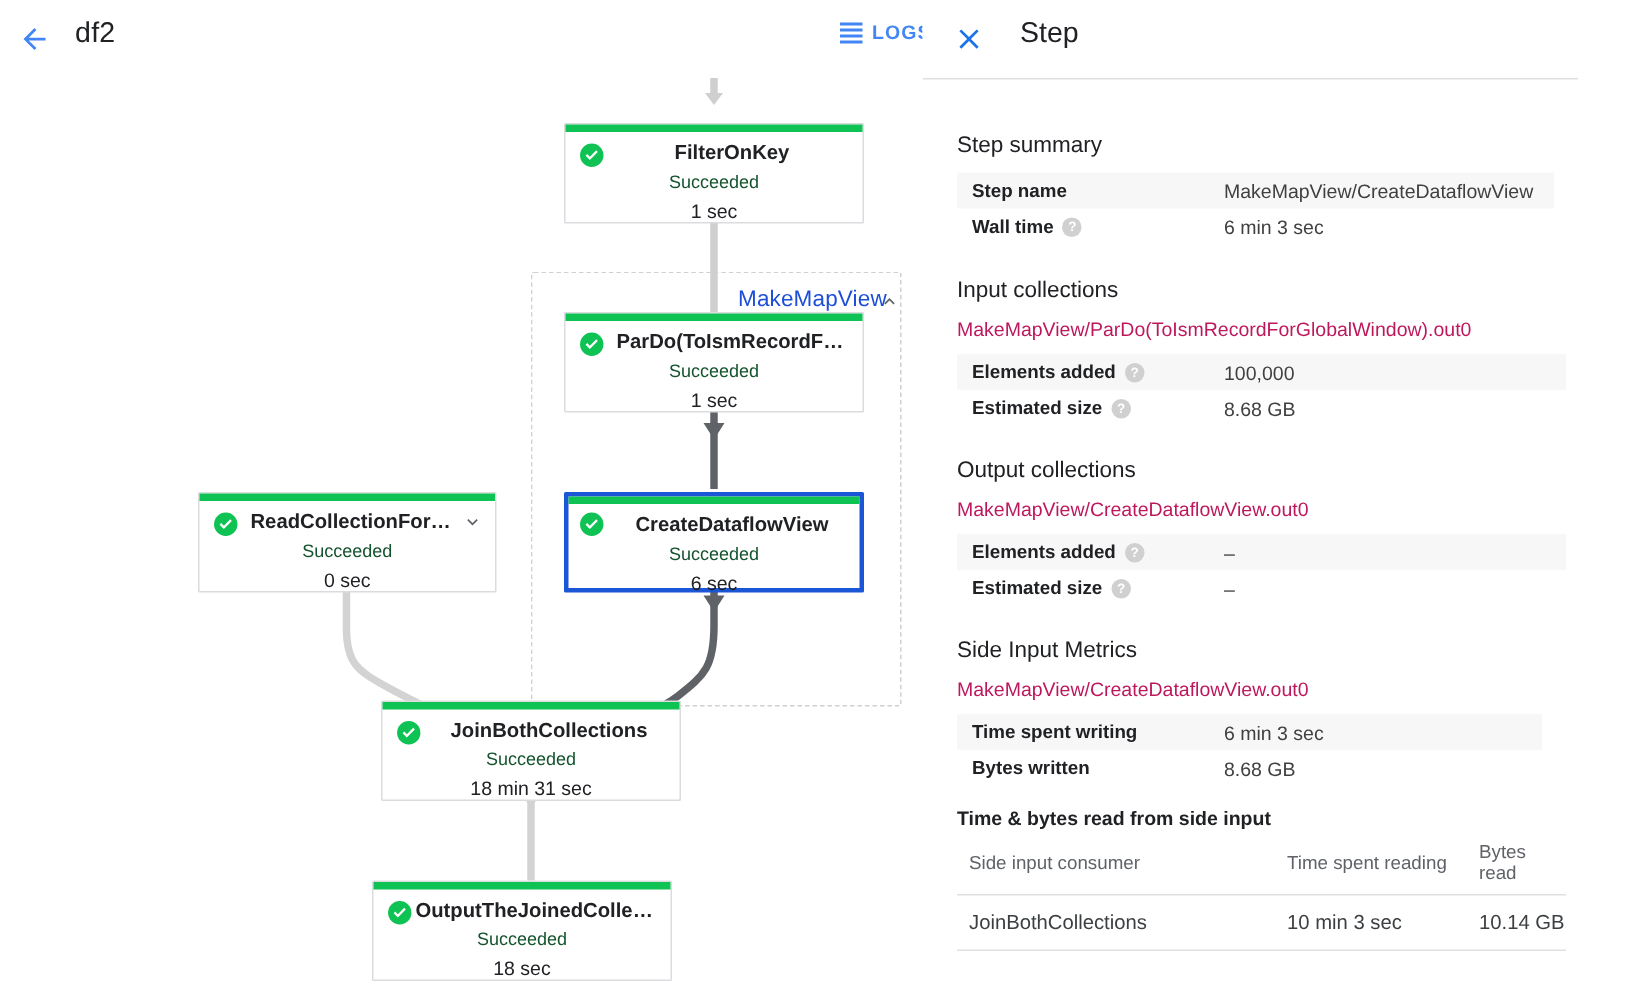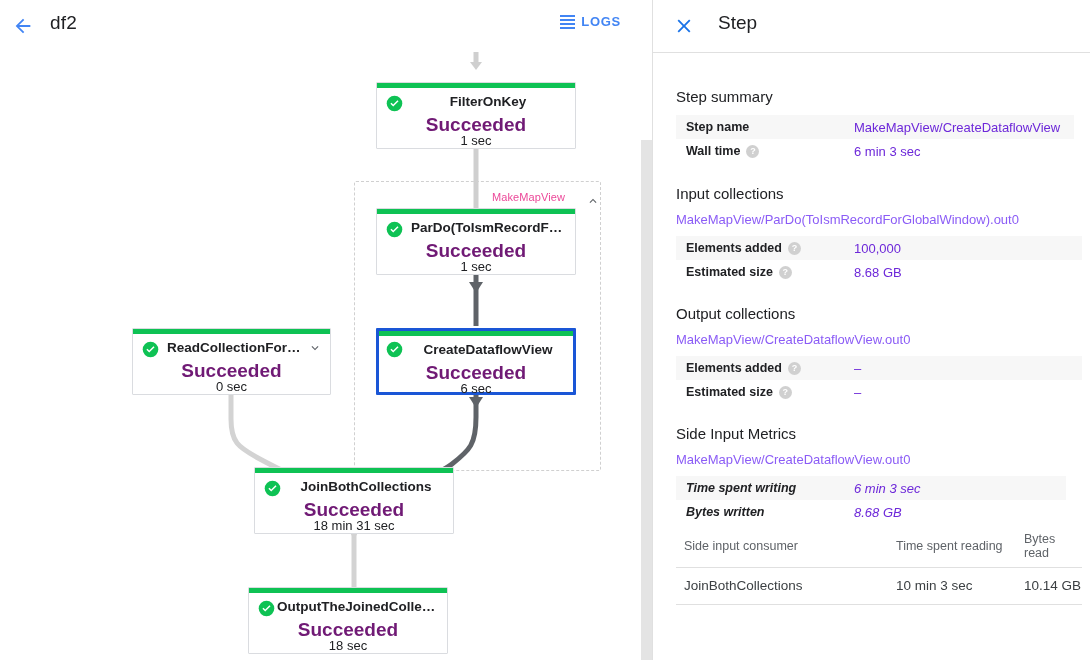--- a/index.html
+++ b/index.html
@@ -24,55 +24,55 @@
   .logs-icon i:nth-child(3){top:8px;width:15px;}
   .logs-icon i:nth-child(4){top:12px;width:15px;}
   .logs-label{color:#4285f4;font-size:13px;font-weight:600;letter-spacing:.7px;}
 
   
   .graph{position:absolute;left:0;top:52px;width:653px;height:608px;background:#fff;}
   .graph svg.edges{position:absolute;left:0;top:0;width:653px;height:608px;}
 
   
   .group-box{position:absolute;border:1px dashed #d0d0d0;border-radius:2px;background:transparent;}
-  .group-label{position:absolute;font-size:11px;color:#ec4899;letter-spacing:.1px;}
+  .group-label{position:absolute;font-size:15px;color:#1d4ed8;letter-spacing:.1px;}
   .group-chevron{position:absolute;cursor:pointer;}
 
   
   .node{position:absolute;background:#fff;border:1px solid #dadce0;border-radius:1px;box-sizing:border-box;cursor:pointer;}
   .node.selected{border:3px solid #1a56d6;}
   .node .bar{position:absolute;left:0;top:0;right:0;height:5px;background:#0ec254;}
   .node.selected .bar{left:0;right:0;top:0;}
   .node .check{position:absolute;left:9px;top:12px;width:17px;height:17px;}
   .node.selected .check{left:7px;top:10px;}
   .node .ttl{position:absolute;left:34px;right:10px;top:11px;text-align:center;font-size:13.5px;font-weight:700;color:#202124;
     white-space:nowrap;overflow:hidden;text-overflow:ellipsis;}
-  .node .st{position:absolute;left:0;right:0;top:31px;text-align:center;font-size:19px;color:#701a75;font-weight:bold;}
+  .node .st{position:absolute;left:0;right:0;top:31px;text-align:center;font-size:12px;color:#14532d;}
   .node .dur{position:absolute;left:0;right:0;top:50px;text-align:center;font-size:13px;color:#202124;}
   .node .expand{position:absolute;right:8px;top:12px;cursor:pointer;}
 
   
   .vscroll{position:absolute;left:641px;top:140px;width:11px;height:520px;background:#e4e4e4;border-radius:0;cursor:pointer;}
   .pane-divider{position:absolute;left:652px;top:0;width:1px;height:660px;background:#e0e0e0;}
 
   
-  .right-pane{position:absolute;left:653px;top:0;width:437px;height:660px;background:#fff;overflow:hidden;}
+  .right-pane{position:absolute;left:615px;top:0;width:437px;height:660px;background:#fff;overflow:hidden;}
   .rp-head{position:absolute;left:0;top:0;width:437px;height:52px;border-bottom:1px solid #e0e0e0;background:#fff;}
   .close-x{position:absolute;left:17px;top:12px;width:28px;height:28px;cursor:pointer;display:flex;align-items:center;justify-content:center;}
   .rp-title{position:absolute;left:65px;top:12px;font-size:19px;color:#202124;}
 
   .rp-body{position:absolute;left:0;top:52px;width:437px;height:608px;}
   .sec-title{font-size:15px;color:#202124;font-weight:400;}
-  .coll-name{font-size:13px;color:#8b5cf6;}
+  .coll-name{font-size:13px;color:#be185d;}
 
   table.kv{border-collapse:collapse;width:100%;table-layout:fixed;}
   table.kv td{padding:0;height:24px;vertical-align:middle;}
   table.kv tr.shaded td{background:#f7f7f7;}
   td.k{width:168px;padding-left:10px !important;font-size:12.5px;font-weight:700;color:#202124;white-space:nowrap;}
-  td.v{font-size:13px;color:#6d28d9;padding-left:0 !important;}
+  td.v{font-size:13px;color:#404040;padding-left:0 !important;}
   .help{display:inline-block;width:13px;height:13px;border-radius:50%;background:#d0d0d0;color:#fff;
      font-size:9px;line-height:13px;text-align:center;margin-left:6px;vertical-align:1px;font-weight:700;cursor:pointer;}
 
   table.sidetbl{border-collapse:collapse;width:100%;table-layout:fixed;}
   table.sidetbl th{font-size:12.5px;font-weight:400;color:#5f6368;text-align:left;padding:4px 0 7px 0;border-bottom:1px solid #e0e0e0;}
   table.sidetbl td{font-size:13.5px;color:#3c4043;padding:10px 0 11px 0;border-bottom:1px solid #e0e0e0;}
   .col-c1{width:212px;padding-left:8px !important;}
   .col-c2{width:128px;}
   .col-c3{width:auto;text-align:left;}
   td.c1{color:#202124;}
@@ -292,35 +292,38 @@
             <td class="v">–</td>
           </tr>
         </tbody>
           </table>
       </div>
 
       <div style="padding:21px 8px 0 23px;">
         <div class="sec-title">Side Input Metrics</div>
         <div class="coll-name" style="padding-top:10px;">MakeMapView/CreateDataflowView.out0</div>
       </div>
-      <div style="padding:9px 24px 0 23px;font-style:italic;">
+      <div style="padding:9px 24px 0 23px;">
         <table class="kv">
           <tbody>
               <tr class="shaded">
             <td class="k"><span>Time spent writing</span></td>
             <td class="v">6 min 3 sec</td>
           </tr>
           <tr>
             <td class="k"><span>Bytes written</span></td>
             <td class="v">8.68 GB</td>
           </tr>
         </tbody>
           </table>
       </div>
 
+      <div style="padding:14px 8px 0 23px;">
+        <div class="sub-head">Time &amp; bytes read from side input</div>
+      </div>
       <div style="padding:4px 8px 0 23px;">
         <table class="sidetbl">
           <thead>
             <tr>
               <th class="col-c1">Side input consumer</th>
               <th class="col-c2">Time spent reading</th>
               <th class="col-c3">Bytes read</th>
             </tr>
           </thead>
           <tbody>

